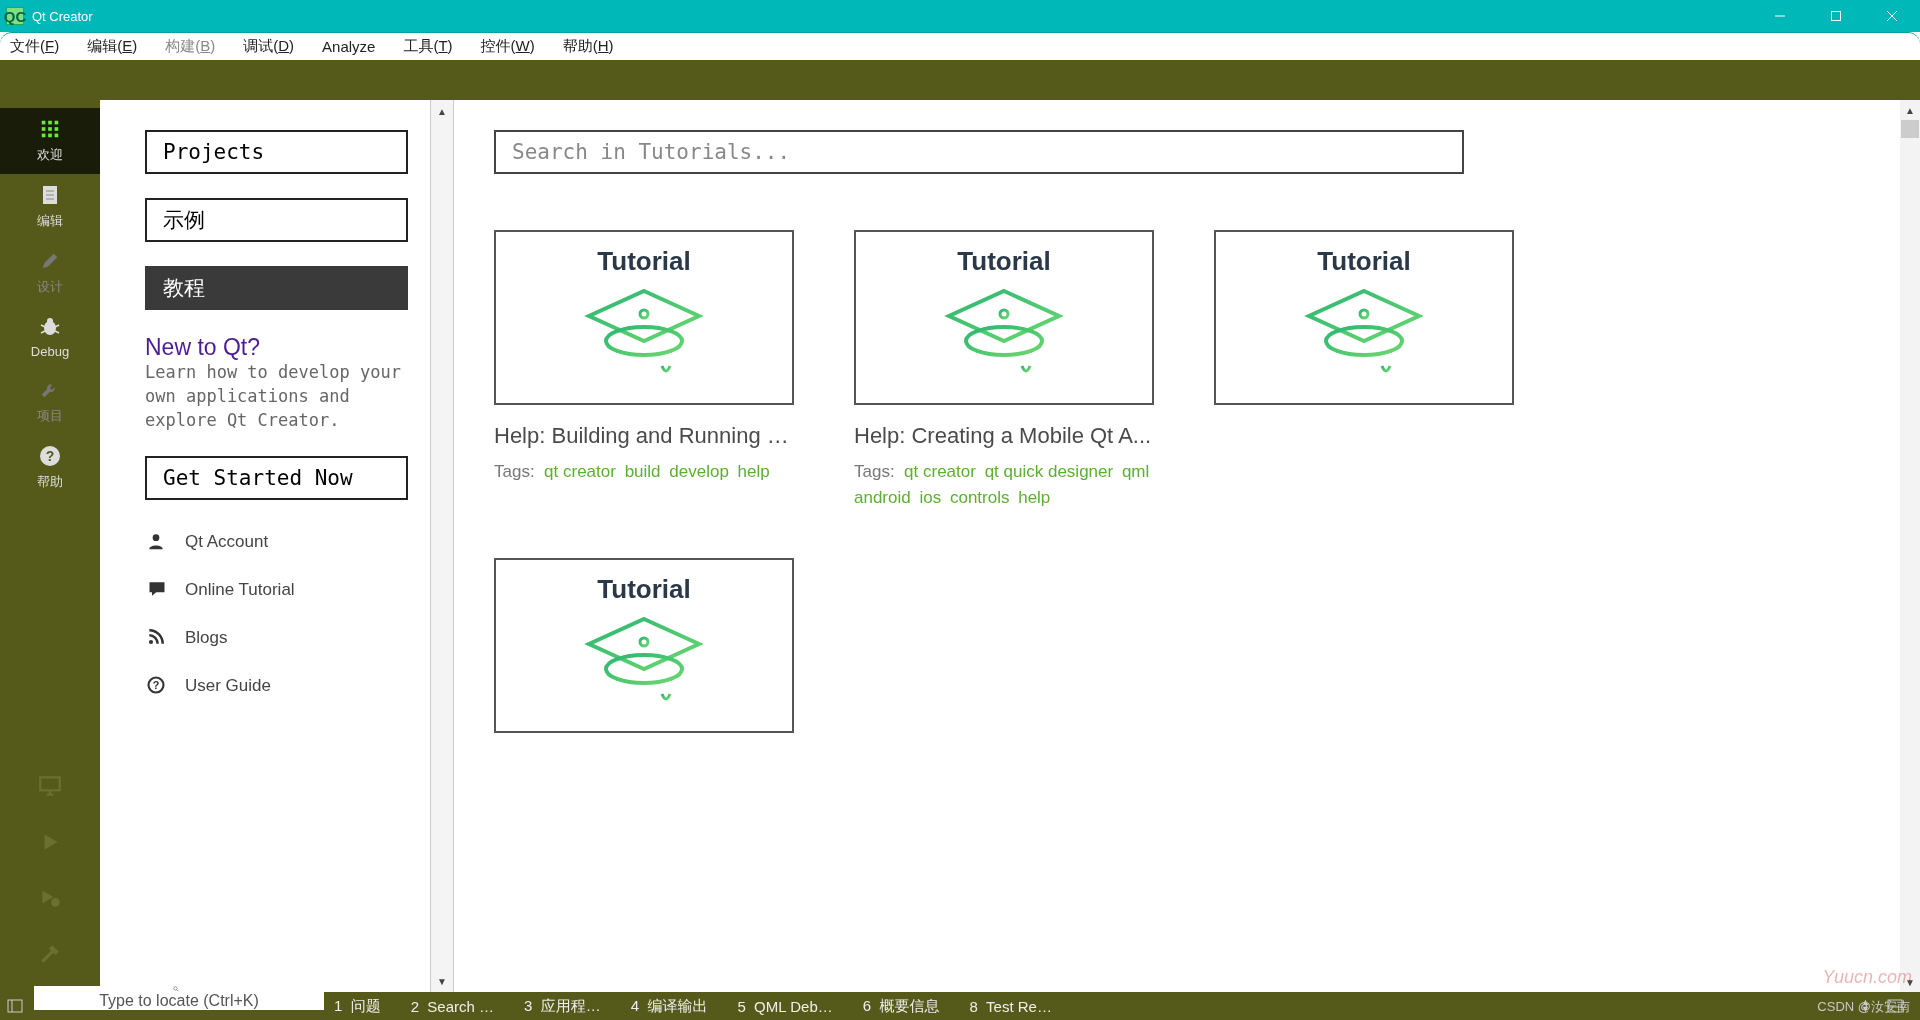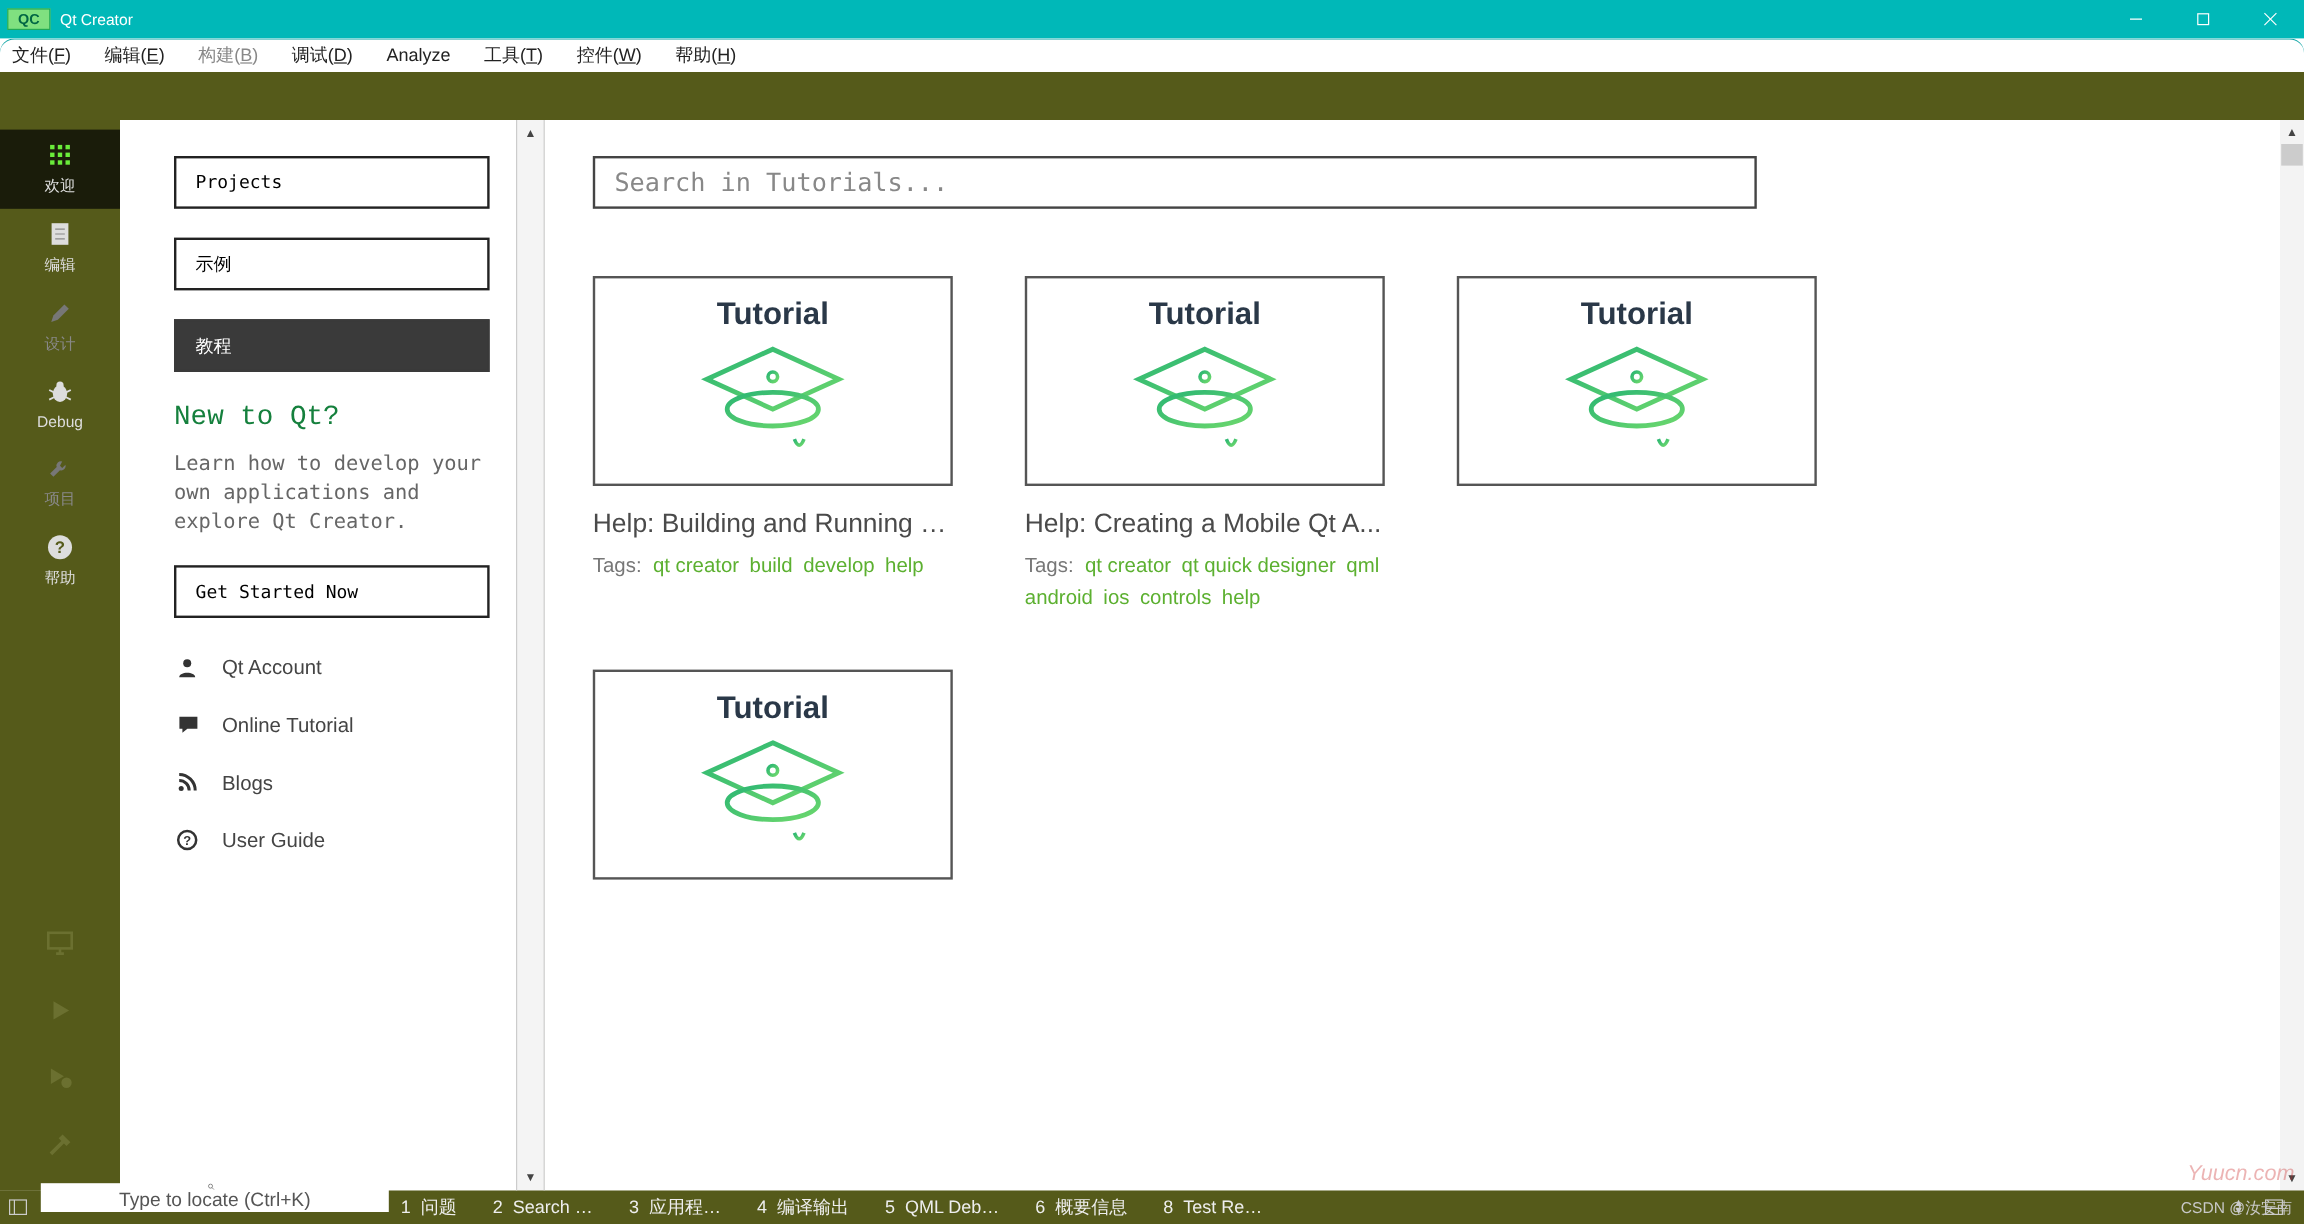--- a/index.html
+++ b/index.html
@@ -1,20 +1,20 @@
 <!DOCTYPE html>
 <html><head>
 <meta charset="utf-8">
 <style>
 * { box-sizing: border-box; margin: 0; padding: 0; font-family: "Segoe UI", Tahoma, sans-serif; }
 html, body { width: 1920px; height: 1020px; overflow: hidden; background: #fff; }
 
 
 .titlebar { height: 32px; background: #00B8B8; display: flex; align-items: center; padding-left: 6px; color: #fff; font-size: 13px; }
-.titlebar .app-ico { width: 36px; height: 18px; background: #80E080; border: 1px solid #2a5; margin-right: 8px; display: flex; align-items: center; justify-content: center; font-size: 12px; color: #064; font-weight: bold; }
+.titlebar .app-ico { width: 18px; height: 18px; background: #80E080; border: 1px solid #2a5; margin-right: 8px; display: flex; align-items: center; justify-content: center; font-size: 15px; color: #064; font-weight: bold; }
 .titlebar .spacer { flex: 1; }
 .win-btn { width: 56px; height: 30px; display: flex; align-items: center; justify-content: center; color: #fff; }
 .win-btn svg { width: 12px; height: 12px; }
 
 
 .menubar { height: 28px; background: #fff; border-top: 1px solid #00a0a0; display: flex; align-items: center; padding-left: 10px; font-size: 15px; border-radius: 12px; }
 .menubar .mi { margin-right: 28px; color: #222; cursor: default; }
 .menubar .mi.disabled { color: #888; }
 .menubar .mi u { text-decoration: underline; }
 
@@ -28,23 +28,23 @@
 .rail .rbtn .ric { width: 28px; height: 26px; margin-bottom: 4px; display: flex; align-items: center; justify-content: center; }
 .rail .rbtn.dim { color: #888; }
 .rail .rfoot { margin-top: auto; display: flex; flex-direction: column; align-items: center; padding-bottom: 10px; }
 .rail .rfoot .fbtn { width: 60px; height: 56px; display: flex; align-items: center; justify-content: center; color: #666; }
 
 
 .maincol { flex: 1; display: flex; background: #555a1a; padding-top: 40px; }
 
 
 .welcome-side { width: 330px; background: #fff; margin-left: 0; padding: 30px 22px 10px 45px; display: flex; flex-direction: column; font-family: Consolas, monospace; }
-.welcome-side .navbtn { height: 44px; border: 2px solid #222; display: flex; align-items: center; padding-left: 16px; font-size: 15px; margin-bottom: 24px; cursor: pointer; font-family: Consolas, monospace; }
+.welcome-side .navbtn { height: 44px; border: 2px solid #222; display: flex; align-items: center; padding-left: 16px; font-size: 21px; margin-bottom: 24px; cursor: pointer; font-family: Consolas, monospace; }
 .welcome-side .navbtn.selected { background: #3a3a3a; color: #fff; border-color: #3a3a3a; }
-.welcome-side h3 { font-size: 23px; font-weight: normal; color: #15803d; margin-bottom: 16px; font-family: Liberation Mono, monospace; }
+.welcome-side h3 { font-size: 23px; font-weight: normal; color: #4c1d95; margin-bottom: 0; font-family: Liberation Sans, sans-serif; }
 .welcome-side p { font-size: 17px; color: #666; line-height: 1.4; margin-bottom: 24px; font-family: Consolas, monospace; }
 .welcome-side .linkrow { display: flex; align-items: center; height: 48px; font-size: 17px; color: #444; cursor: pointer; font-family: Consolas, monospace; }
 .welcome-side .linkrow .lic { width: 28px; height: 22px; margin-right: 12px; color: #333; }
 
 
 .scrollstrip { width: 24px; background: #f4f4f4; border-left: 1px solid #ccc; border-right: 1px solid #ccc; display: flex; flex-direction: column; align-items: center; }
 .scrollstrip .arrow { width: 22px; height: 22px; display: flex; align-items: center; justify-content: center; color: #444; font-size: 10px; }
 .scrollstrip .track { flex: 1; }
 .scrollstrip .arrow.bot { margin-top: auto; }
 

